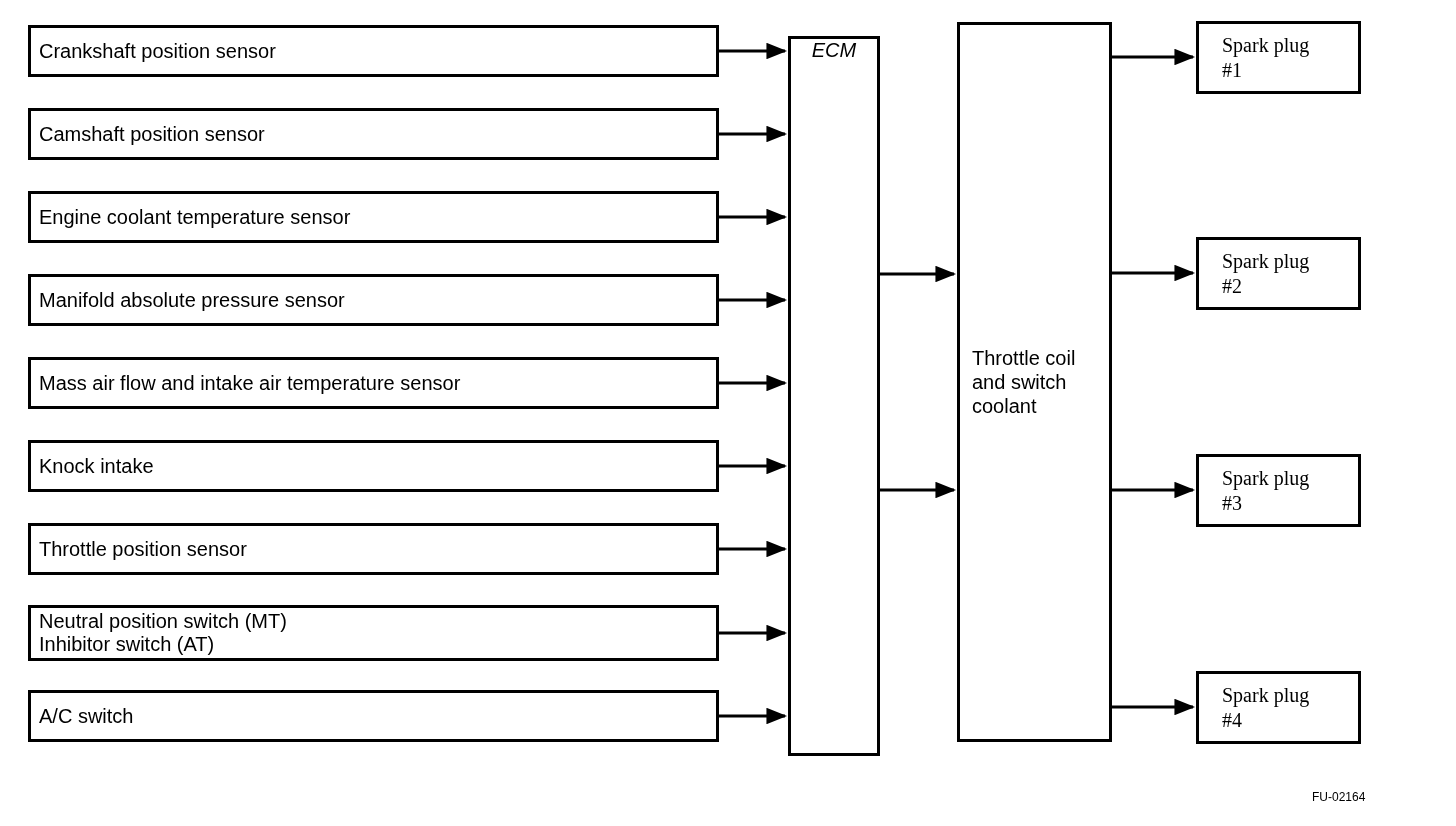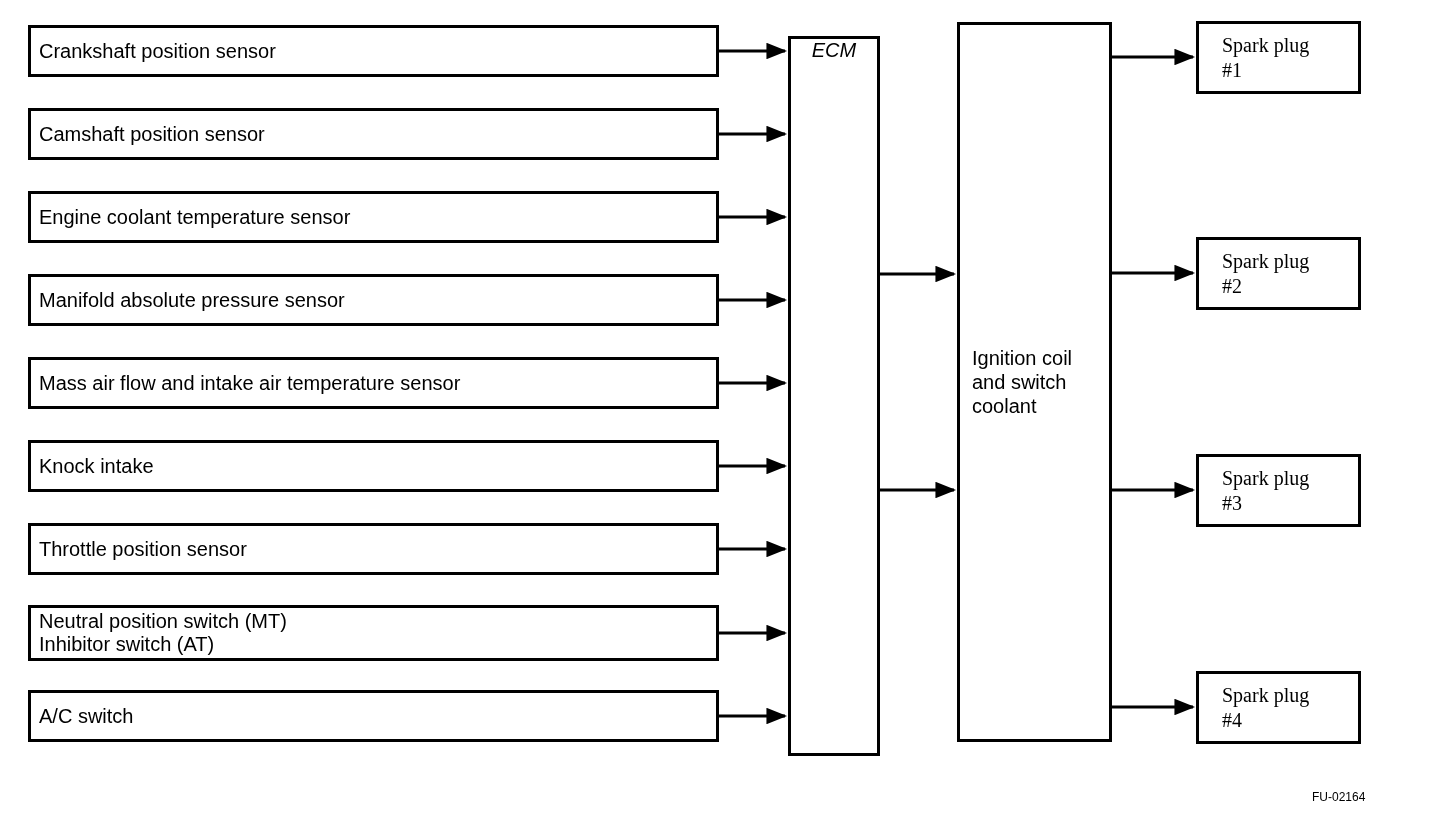--- a/index.html
+++ b/index.html
@@ -129,21 +129,21 @@
   </div>
   <div class="box sensor" style="top:690px">
     <span>A/C switch</span>
   </div>
 
   <div class="box ecm-box">
     <span>ECM</span>
   </div>
 
   <div class="box ignition-box">
-    <span>Ignition coil</span>
+    <span>Throttle coil</span>
     <span>and switch</span>
     <span>coolant</span>
   </div>
 
   <div class="box plug" style="top:21px">
     <span>Spark plug</span>
     <span>#1</span>
   </div>
   <div class="box plug" style="top:237px">
     <span>Spark plug</span>

